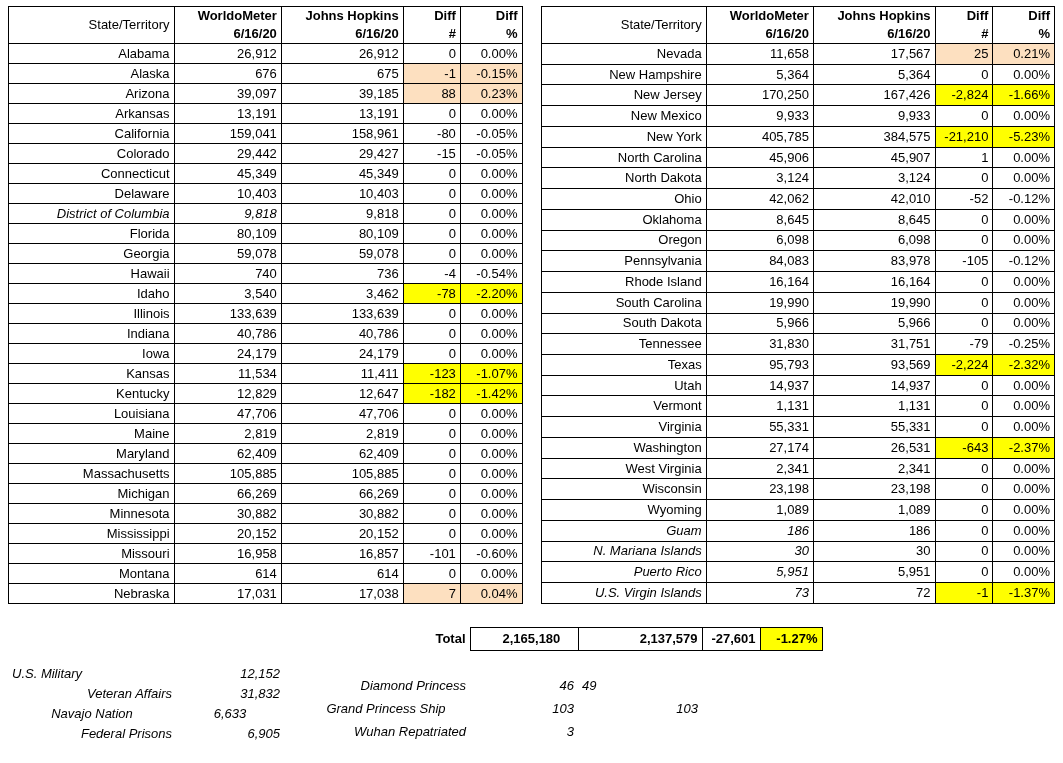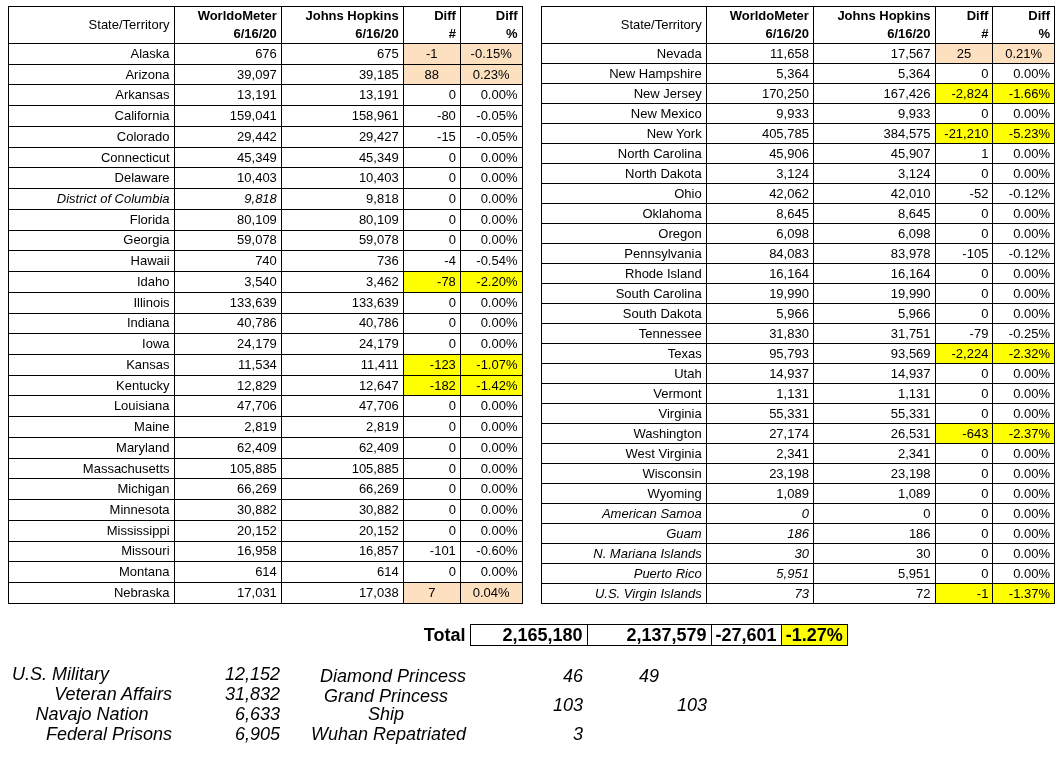--- a/index.html
+++ b/index.html
@@ -53,38 +53,38 @@
     text-align: center;
     font-weight: bold;
     height: 42px;
     vertical-align: middle;
     line-height: 15px;
   }
   .hdr-sub { display: block; font-weight: bold; text-align: right; }
   .italic { font-style: italic; }
   .bold { font-weight: bold; }
   .hl-yellow { background: #ffff00 !important; }
-  .hl-peach  { background: #fde0c0 !important; text-align: center; }
+  .hl-peach  { background: #fde0c0 !important; }
 
   
   .bottom {
     display: flex;
     flex-direction: row;
     gap: 18px;
     padding: 0 8px;
     box-sizing: border-box;
   }
   table.plain {
     border-collapse: collapse;
     table-layout: fixed;
   }
   table.plain td {
     height: 20px;
     padding: 0 4px;
-    font-size: 18px;
+    font-size: 13px;
     line-height: 18px;
     border: none;
     box-sizing: border-box;
   }
   .spacer-row td { border: none; height: 20px; }
   .noborder { border: none !important; background: transparent !important; }
 </style>
 </head>
 <body>
 
@@ -111,20 +111,27 @@
             <span class="hdr-sub">#</span>
           </th>
           <th class="c-dp">
             <span class="hdr-sub">Diff</span>
             <span class="hdr-sub">%</span>
           </th>
         </tr>
       </thead>
       <tbody id="left-body">
           <tr>
+            <td class="c-name">Alabama</td>
+            <td class="c-wm">26,912</td>
+            <td class="c-jh">26,912</td>
+            <td class="c-dn">0</td>
+            <td class="c-dp">0.00%</td>
+          </tr>
+          <tr>
             <td class="c-name">Alaska</td>
             <td class="c-wm">676</td>
             <td class="c-jh">675</td>
             <td class="c-dn hl-peach">-1</td>
             <td class="c-dp hl-peach">-0.15%</td>
           </tr>
           <tr>
             <td class="c-name">Arizona</td>
             <td class="c-wm">39,097</td>
             <td class="c-jh">39,185</td>
@@ -489,27 +496,20 @@
             <td class="c-dp">0.00%</td>
           </tr>
           <tr>
             <td class="c-name">Wyoming</td>
             <td class="c-wm">1,089</td>
             <td class="c-jh">1,089</td>
             <td class="c-dn">0</td>
             <td class="c-dp">0.00%</td>
           </tr>
           <tr>
-            <td class="c-name italic">American Samoa</td>
-            <td class="c-wm italic">0</td>
-            <td class="c-jh">0</td>
-            <td class="c-dn">0</td>
-            <td class="c-dp">0.00%</td>
-          </tr>
-          <tr>
             <td class="c-name italic">Guam</td>
             <td class="c-wm italic">186</td>
             <td class="c-jh">186</td>
             <td class="c-dn">0</td>
             <td class="c-dp">0.00%</td>
           </tr>
           <tr>
             <td class="c-name italic">N. Mariana Islands</td>
             <td class="c-wm italic">30</td>
             <td class="c-jh">30</td>
@@ -554,56 +554,56 @@
           <tr>
             <td class="c-name italic" style="text-align: left;">U.S. Military</td>
             <td class="c-wm italic" style="text-align: right;">12,152</td>
           </tr>
           <tr>
             <td class="c-name italic" style="text-align: right;">Veteran Affairs</td>
             <td class="c-wm italic" style="text-align: right;">31,832</td>
           </tr>
           <tr>
             <td class="c-name italic" style="text-align: center;">Navajo Nation</td>
-            <td class="c-wm italic" style="text-align: right; font-style: italic;">6,633</td>
+            <td class="c-wm italic" style="text-align: center; font-style: italic;">6,633</td>
           </tr>
           <tr>
             <td class="c-name italic" style="text-align: right;">Federal Prisons</td>
             <td class="c-wm italic" style="text-align: right;">6,905</td>
           </tr>
         </tbody>
     </table>
 
     <table class="plain">
       <tbody id="right-extra-body">
           <tr class="spacer-row">
             <td class="c-name">&nbsp;</td>
             <td class="c-wm">&nbsp;</td>
             <td class="c-jh">&nbsp;</td>
             <td class="c-dn">&nbsp;</td>
             <td class="c-dp">&nbsp;</td>
           </tr>
           <tr>
             <td class="c-name noborder bold" style="text-align: right;">Total</td>
-            <td class="c-wm bold" style="text-align: right; border: 1px solid rgb(0, 0, 0); padding-left: 32px;">2,165,180</td>
+            <td class="c-wm bold" style="text-align: left; border: 1px solid rgb(0, 0, 0); padding-left: 32px;">2,165,180</td>
             <td class="c-jh bold" style="text-align: right; border: 1px solid rgb(0, 0, 0);">2,137,579</td>
             <td class="c-dn bold" style="text-align: right; border: 1px solid rgb(0, 0, 0);">-27,601</td>
             <td class="c-dp hl-yellow bold" style="text-align: right; border: 1px solid rgb(0, 0, 0); margin-left: 7px;">-1.27%</td>
           </tr>
           <tr class="spacer-row">
             <td class="c-name">&nbsp;</td>
             <td class="c-wm">&nbsp;</td>
             <td class="c-jh">&nbsp;</td>
             <td class="c-dn">&nbsp;</td>
             <td class="c-dp">&nbsp;</td>
           </tr>
           <tr>
             <td class="c-name italic" style="text-align: right;">Diamond Princess</td>
             <td class="c-wm italic" style="text-align: right;">46</td>
-            <td class="c-jh italic" style="text-align: center; font-style: italic;">49</td>
+            <td class="c-jh italic" style="text-align: left; font-style: italic;">49</td>
           </tr>
           <tr>
             <td class="c-name italic" style="text-align: center;">Grand Princess Ship</td>
             <td class="c-wm italic" style="text-align: right;">103</td>
             <td class="c-jh italic" style="text-align: right;">103</td>
           </tr>
           <tr>
             <td class="c-name italic" style="text-align: right;">Wuhan Repatriated</td>
             <td class="c-wm italic" style="text-align: right;">3</td>
             <td class="c-jh italic" style="text-align: right;"></td>

